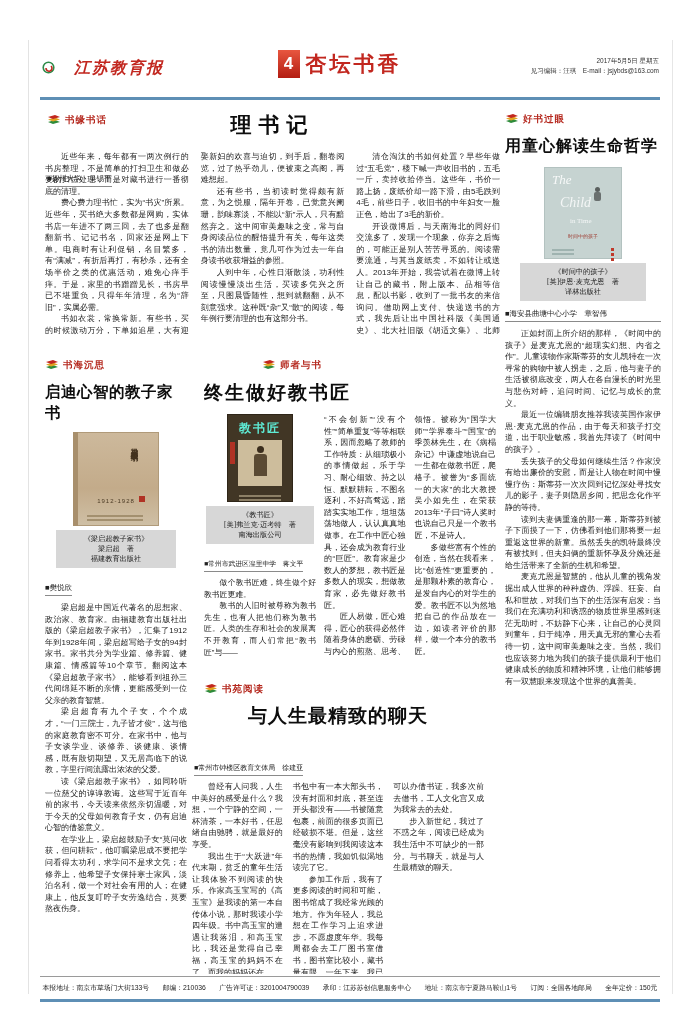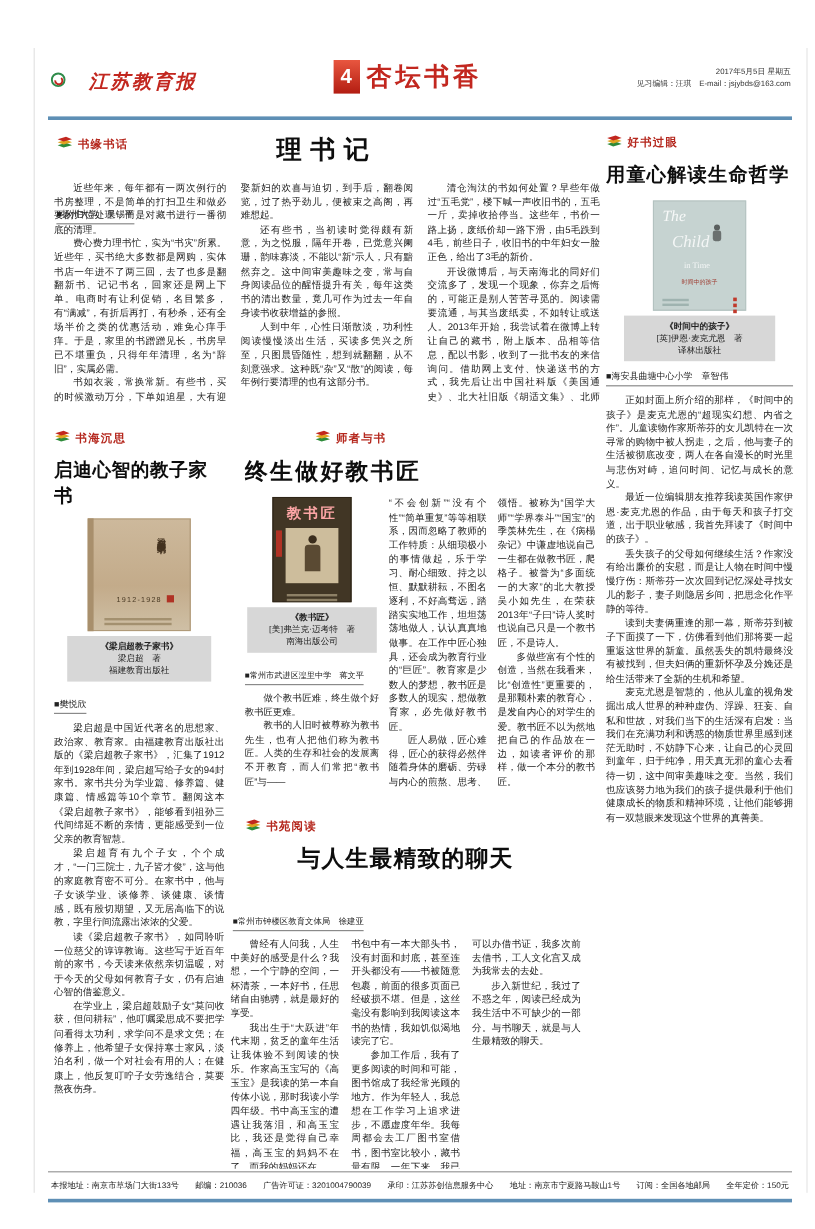--- a/index.html
+++ b/index.html
@@ -44,21 +44,21 @@
   .cover1 .ct1 { position:absolute; top:5px; left:8px; font-family:"Liberation Serif",serif; font-style:italic; color:rgba(255,255,255,.85); font-size:13px; }
   .cover1 .ct2 { position:absolute; top:28px; left:16px; font-family:"Liberation Serif",serif; font-style:italic; color:rgba(255,255,255,.8); font-size:14px; }
   .cover1 .ct3 { position:absolute; top:50px; left:26px; font-family:"Liberation Serif",serif; color:rgba(255,255,255,.8); font-size:7px; }
   .cover1 .fig-head { position:absolute; top:20px; right:22px; width:5px; height:5px; border-radius:50%; background:#5a5f5e; }
   .cover1 .fig-body { position:absolute; top:25px; right:21px; width:7px; height:9px; border-radius:2px; background:#6a706f; }
   .cover1 .ccn { position:absolute; bottom:20px; left:0; right:0; text-align:center; font-size:5px; color:#9e3b30; }
   .cover1 .imprint { position:absolute; bottom:8px; left:8px; width:22px; height:2px; background:#9fb3b0; box-shadow:0 4px 0 #9fb3b0; }
   .cover1 .dots { position:absolute; bottom:8px; right:8px; width:3px; height:3px; background:#c0392b; box-shadow:0 5px 0 #c0392b,0 10px 0 #c0392b; }
   .cap-box { background:#d7d7d7; text-align:center; padding:4px 2px; margin:0 auto 8px auto; }
   .cap-box .cap-l { display:block; font-size:7.2px; line-height:10px; color:#222; font-family:"Liberation Serif","DejaVu Serif",serif; }
-  .cap-box .cap-l:first-child { font-weight:700; }
+  .cap-box .cap-l:first-child { font-weight:400; }
   .art-right .cap-box { width:126px; }
   .art-right .r-byline { margin:2px 0 6px 0; }
   .art-right .r-body p { margin-bottom:0; }
 
   
   .art-left { position:absolute; left:45px; top:356px; width:142px; height:618px; overflow:hidden; }
   .art-left .l-title { font-size:15.5px; font-weight:700; color:#0d0d0d; margin:8px 0 8px 0; letter-spacing:0.5px; }
   .cover2 { position:relative; width:86px; height:94px; margin:0 auto 4px auto; background:linear-gradient(180deg,#cdb99c 0%,#c3ab8a 60%,#cfc0a6 100%); box-shadow:0 0 0 1px #b09a79 inset; }
   .cover2 .spine { position:absolute; left:0; top:0; bottom:0; width:5px; background:#a88f6c; }
   .cover2 .vtitle { position:absolute; top:10px; right:20px; writing-mode:vertical-rl; font-size:7.5px; letter-spacing:1px;
@@ -69,21 +69,21 @@
   .art-left .cap-box { width:120px; }
   .art-left .l-byline { display:inline-block; margin:2px 0 6px 0; }
 
   
   .art-mid { position:absolute; left:204px; top:356px; width:292px; height:306px; overflow:hidden; }
   .art-mid .badge { margin-left:58px; }
   .art-mid .md-title { font-size:19px; font-weight:700; letter-spacing:2px; color:#0d0d0d; margin:6px 0 8px 0; }
   .art-mid .md-content { display:flex; gap:8px; height:250px; overflow:hidden; }
   .art-mid .rail { width:112px; flex:0 0 112px; }
   .cover3 { position:relative; width:66px; height:88px; margin:0 auto 4px auto; background:#413625; box-shadow:0 0 0 1px #2e2518 inset; }
-  .cover3 .c3t { position:absolute; top:6px; left:0; right:0; text-align:center; color:#fca5a5; font-weight:700; font-size:12px; letter-spacing:2px; font-family:"Liberation Serif",serif; }
+  .cover3 .c3t { position:absolute; top:6px; left:0; right:0; text-align:center; color:#5eead4; font-weight:700; font-size:12px; letter-spacing:2px; font-family:"Liberation Serif",serif; }
   .cover3 .panel { position:absolute; left:11px; top:26px; width:44px; height:46px; background:#cdbd9c; }
   .cover3 .p-head { position:absolute; left:30px; top:32px; width:7px; height:7px; border-radius:50%; background:#3a2d1d; }
   .cover3 .p-body { position:absolute; left:27px; top:40px; width:13px; height:22px; border-radius:3px 3px 0 0; background:#5a4a33; }
   .cover3 .rtag { position:absolute; left:3px; top:28px; width:5px; height:22px; background:#b03224; }
   .cover3 .c3l { position:absolute; bottom:5px; left:12px; width:42px; height:2px; background:#8d8066; box-shadow:0 4px 0 #8d8066; }
   .art-mid .cap-box { width:108px; }
   .art-mid .rail .md-byline { display:inline-block; margin:2px 0 5px 0; font-size:6.8px; }
   .art-mid .rail p.body-p { font-size:7.8px; }
   .art-mid .md-cols { flex:1; column-count:2; column-gap:9px; column-fill:auto; height:250px; overflow:hidden; }
 

